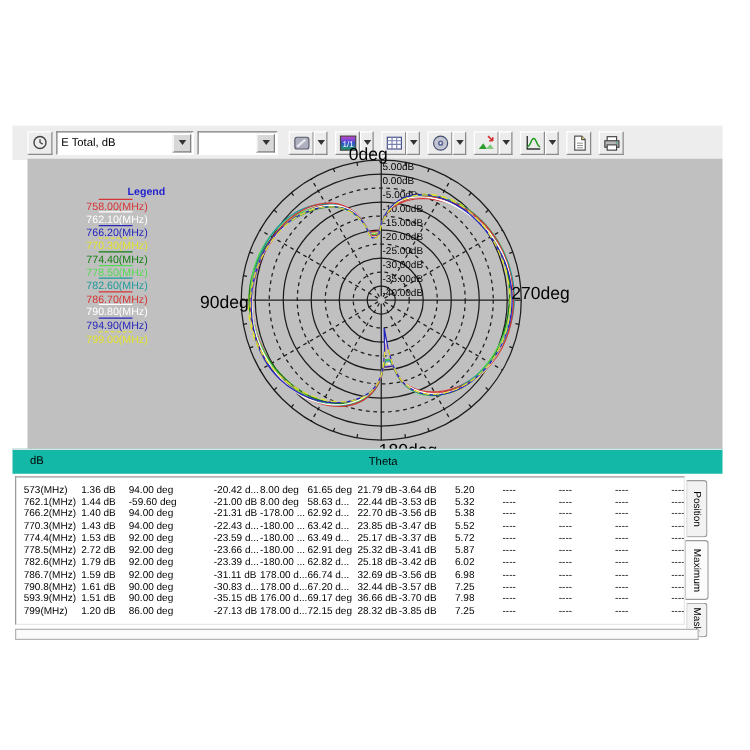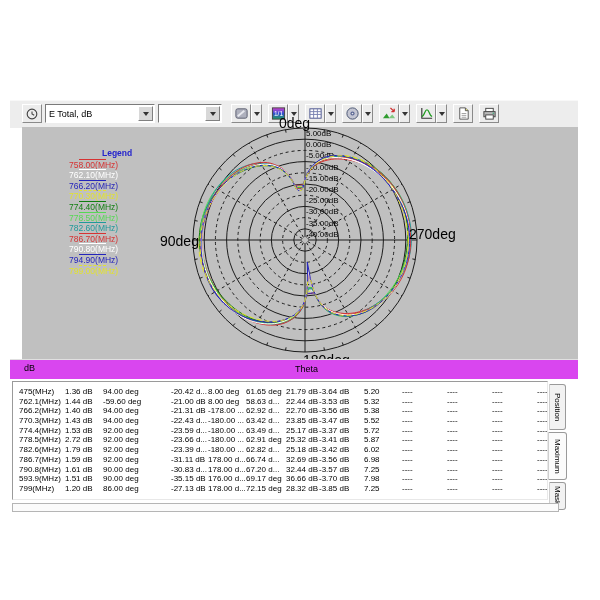--- a/index.html
+++ b/index.html
@@ -1,38 +1,38 @@
 <!DOCTYPE html>
 <html><head>
 <meta charset="utf-8">
 <style>
   html,body{margin:0;padding:0;}
   body{width:600px;height:600px;background:#ffffff;font-family:"Liberation Sans",sans-serif;position:relative;overflow:hidden;}
   .abs{position:absolute;}
   
   .toolbar{left:10px;top:100px;width:568px;height:27px;background:#ededed;border-top:1px solid #f8f8f8;display:flex;align-items:center;}
-  .tb-inner{position:absolute;left:12px;top:3px;height:20px;display:flex;align-items:flex-start;gap:3px;}
+  .tb-inner{position:absolute;left:12px;top:3px;height:20px;display:flex;align-items:center;gap:3px;}
   .tbtn{height:19px;background:#ececec;border:1px solid;border-color:#ffffff #8a8a8a #8a8a8a #ffffff;display:flex;align-items:center;justify-content:center;box-sizing:border-box;}
   .tbtn.main{width:20px;}
   .tbtn.arrow{width:11px;}
   .tri-down{width:0;height:0;border-left:3px solid transparent;border-right:3px solid transparent;border-top:4px solid #333;}
   .combo{height:19px;background:#ffffff;border:1px solid;border-color:#7a7a7a #ffffff #ffffff #7a7a7a;display:flex;align-items:center;box-sizing:border-box;}
   .combo .val{flex:1;font-size:9px;padding-left:3px;white-space:nowrap;overflow:hidden;color:#000;}
   .combo .cbtn{width:15px;height:15px;margin:1px;background:#d8d8d8;border:1px solid;border-color:#ffffff #808080 #808080 #ffffff;display:flex;align-items:center;justify-content:center;box-sizing:border-box;}
   .tb-group{display:flex;margin-left:6px;}
   
   .plot{left:22px;top:127px;width:556px;height:232px;background:#c0c0c0;overflow:hidden;}
   .angle-label{font-size:14px;color:#000;z-index:5;}
   .legend{left:55px;top:148px;z-index:4;font-size:8.5px;line-height:10.6px;}
   .legend .title{font-weight:bold;margin-left:47px;}
   .leg-row{display:flex;align-items:center;white-space:nowrap;height:10.6px;flex-direction:column;}
   .leg-line{width:27px;margin-right:2px;border-top-width:1px;border-top-style:solid;height:0;}
   .leg-line.dashed{border-top-style:dashed;}
   
-  .axis-strip{left:10px;top:359px;width:568px;height:19px;background:#d946ef;border-top:1px solid #e0e0e0;z-index:6;}
+  .axis-strip{left:10px;top:359px;width:568px;height:19px;background:#14b8a6;border-top:1px solid #e0e0e0;z-index:6;}
   .axis-strip .ylab{position:absolute;left:14px;top:3px;font-size:9px;color:#000;}
   .axis-strip .xlab{position:absolute;left:285px;top:4px;font-size:9px;color:#000;}
   
   .tablepanel{left:12px;top:381px;width:536px;height:119px;background:#ffffff;border:1px solid;border-color:#9a9a9a #e8e8e8 #e8e8e8 #9a9a9a;overflow:hidden;box-sizing:border-box;z-index:6;}
   .trow{display:grid;grid-template-columns:46px 38px 68px 37px 38px 40px 33px 45px 38px 45px 45px 45px 45px;height:9.7px;font-size:8px;line-height:9.7px;white-space:nowrap;padding-left:6px;color:#000;}
   .trow span{overflow:hidden;}
   .rows-wrap{padding-top:5px;}
   .vtab{left:549px;width:17px;background:#f2f2f2;border:1px solid #9a9a9a;border-left:1px solid #cfcfcf;writing-mode:vertical-rl;font-size:8px;color:#000;display:flex;align-items:center;justify-content:center;border-radius:0 3px 3px 0;box-sizing:border-box;z-index:6;}
   .vtab.active{background:#fbfbfb;left:548px;width:19px;}
   .bottom-strip{left:12px;top:503px;width:547px;height:9px;background:#fbfbfb;border:1px solid #b5b5b5;box-sizing:border-box;z-index:6;}
@@ -287,21 +287,21 @@
 <span class="abs angle-label" style="left:409px;top:226px">270deg</span>
 
 <div class="abs axis-strip">
   <span class="ylab">dB</span>
   <span class="xlab">Theta</span>
 </div>
 
 <div class="abs tablepanel">
   <div class="rows-wrap" id="table-rows">
       <div class="trow">
-        <span>475(MHz)</span>
+        <span>573(MHz)</span>
         <span>1.36 dB</span>
         <span>94.00 deg</span>
         <span>-20.42 d...</span>
         <span>8.00 deg</span>
         <span>61.65 deg</span>
         <span>21.79 dB</span>
         <span>-3.64 dB</span>
         <span>5.20</span>
         <span>----</span>
         <span>----</span>

